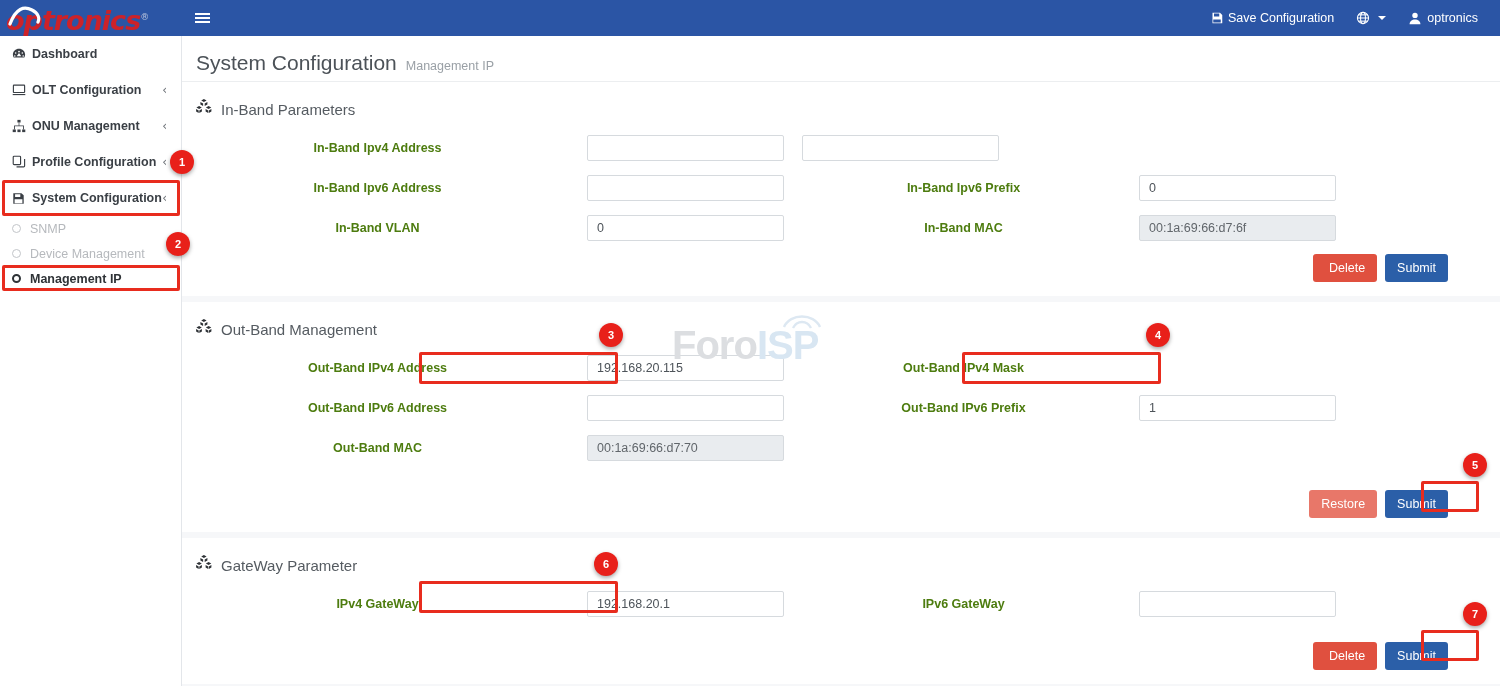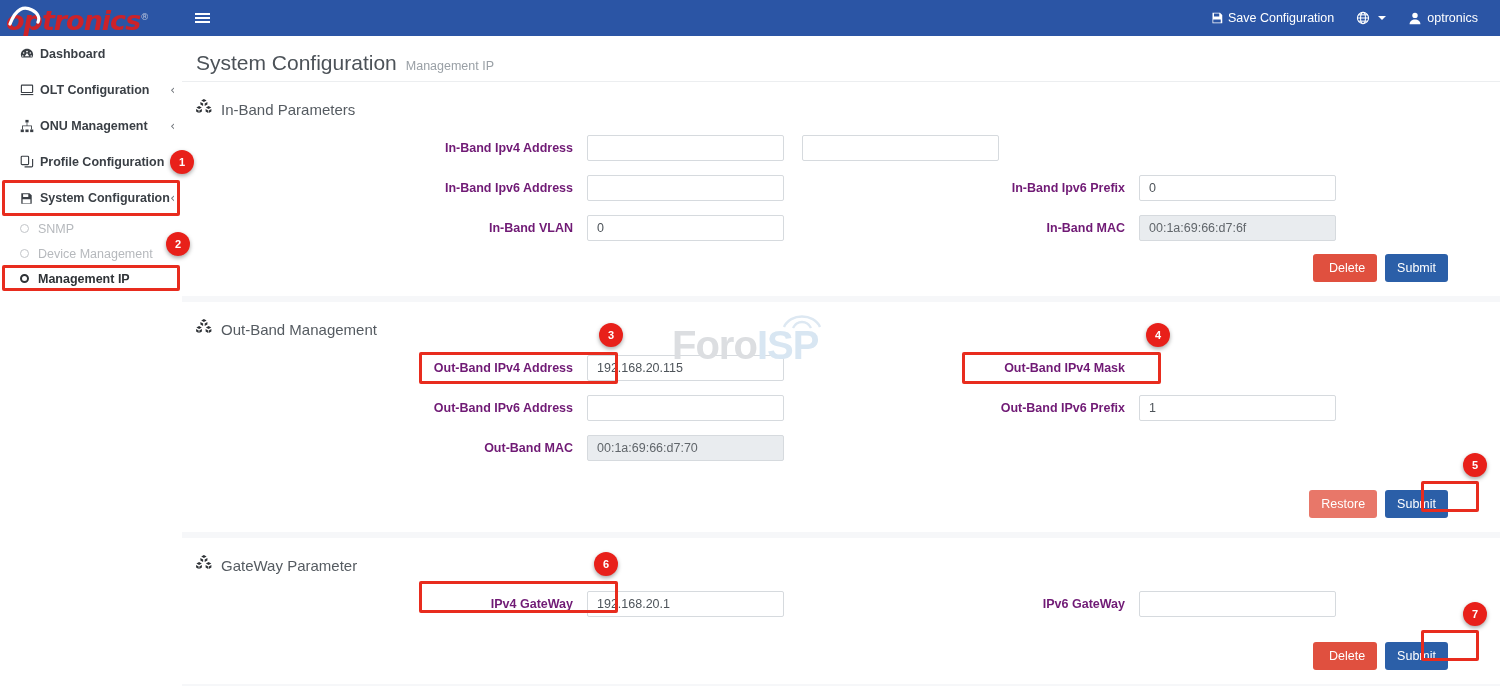--- a/index.html
+++ b/index.html
@@ -48,21 +48,21 @@
   .topbar-item .tb-ico { display: inline-flex; align-items: center; }
   .caret-d {
     width: 0; height: 0; border-left: 4px solid transparent;
     border-right: 4px solid transparent; border-top: 4px solid #ffffff;
     margin-left: 3px;
   }
   .topbar-user { padding-right: 22px; }
 
   
   .sidebar {
-    position: absolute; left: 8px; top: 36px; width: 182px; height: 650px;
+    position: absolute; left: 0; top: 36px; width: 182px; height: 650px;
     background: #ffffff; border-right: 1px solid #e3e6ea;
   }
   .nav-item {
     display: flex; align-items: center; height: 36px; padding: 0 14px 0 12px;
     font-size: 12.5px; font-weight: bold; color: #3a3f45; cursor: pointer;
     position: relative;
   }
   .nav-item .nav-ico {
     width: 20px; display: inline-flex; align-items: center; justify-content: flex-start;
     color: #3a3f45; flex: 0 0 20px;
@@ -113,22 +113,22 @@
     display: flex; align-items: flex-end; gap: 9px;
     padding: 6px 0 2px 14px; margin-bottom: 8px;
   }
   .panel-title { font-size: 15px; color: #555b61; }
 
   .form-row { display: flex; align-items: center; height: 40px; }
   .fgroup { display: flex; align-items: center; position: relative; }
   .fgroup-left { width: 620px; }
   .fgroup-right { width: 620px; }
   .flabel {
-    font-size: 12.5px; font-weight: bold; color: #701a75;
-    text-align: right; padding-right: 14px; width: 405px;
+    font-size: 12.5px; font-weight: bold; color: #4d7c0f;
+    text-align: center; padding-right: 14px; width: 405px;
   }
   .fgroup-right .flabel { width: 337px; }
   .finput {
     width: 197px; height: 26px; border: 1px solid #d6dade; border-radius: 2px;
     background: #ffffff; font-size: 12.5px; color: #4e545a;
     padding: 0 9px; font-family: "Liberation Sans", sans-serif; outline: none;
   }
   .finput.disabled { background: #e9ecef; color: #61666b; }
 
   .btn-row { display: flex; justify-content: flex-end; padding: 6px 52px 2px 0; gap: 8px; position: relative; }

